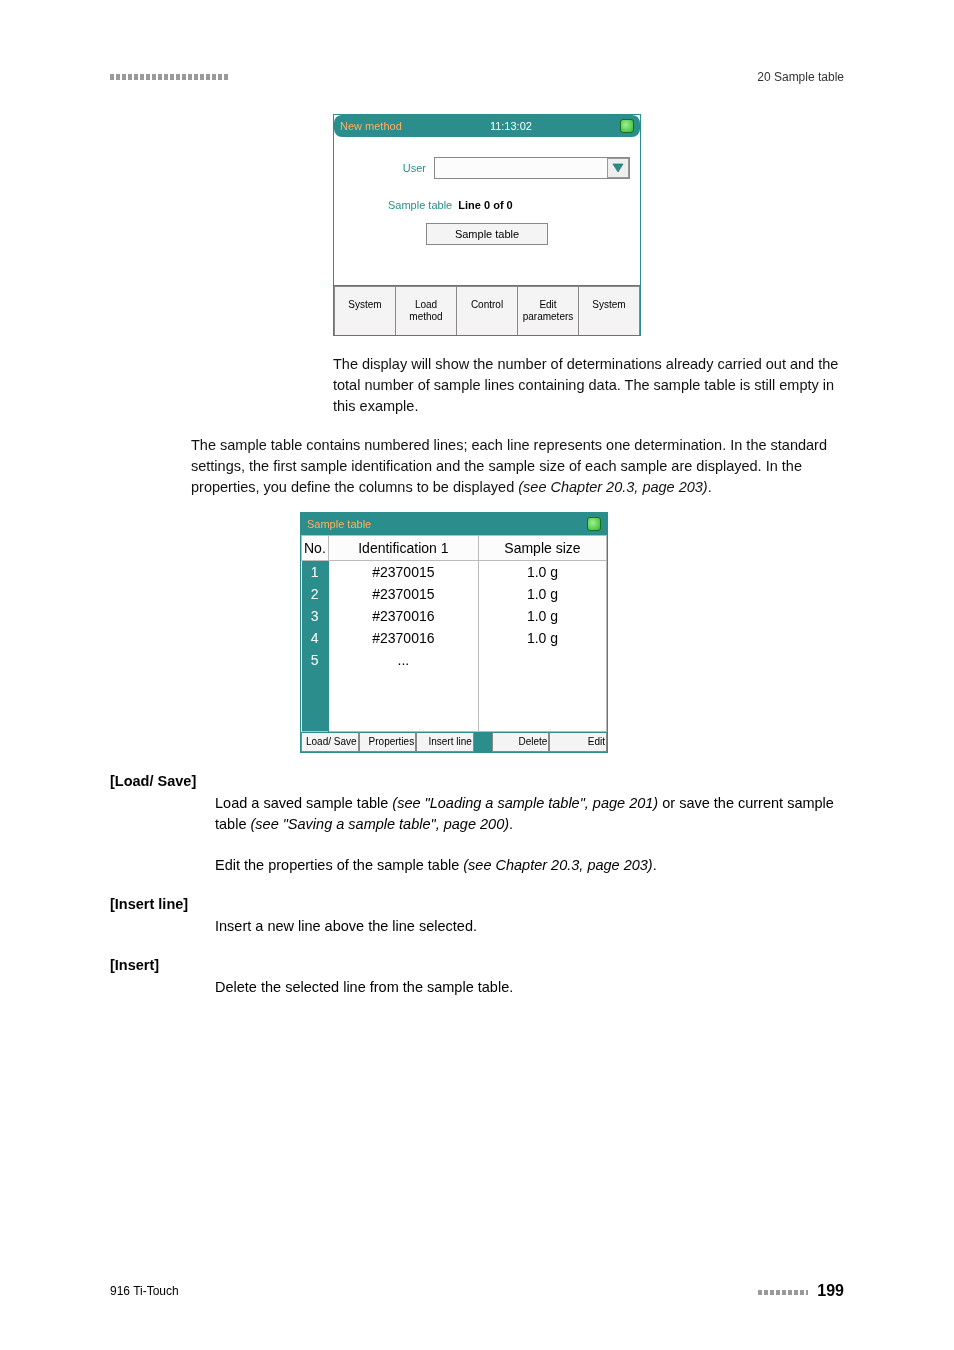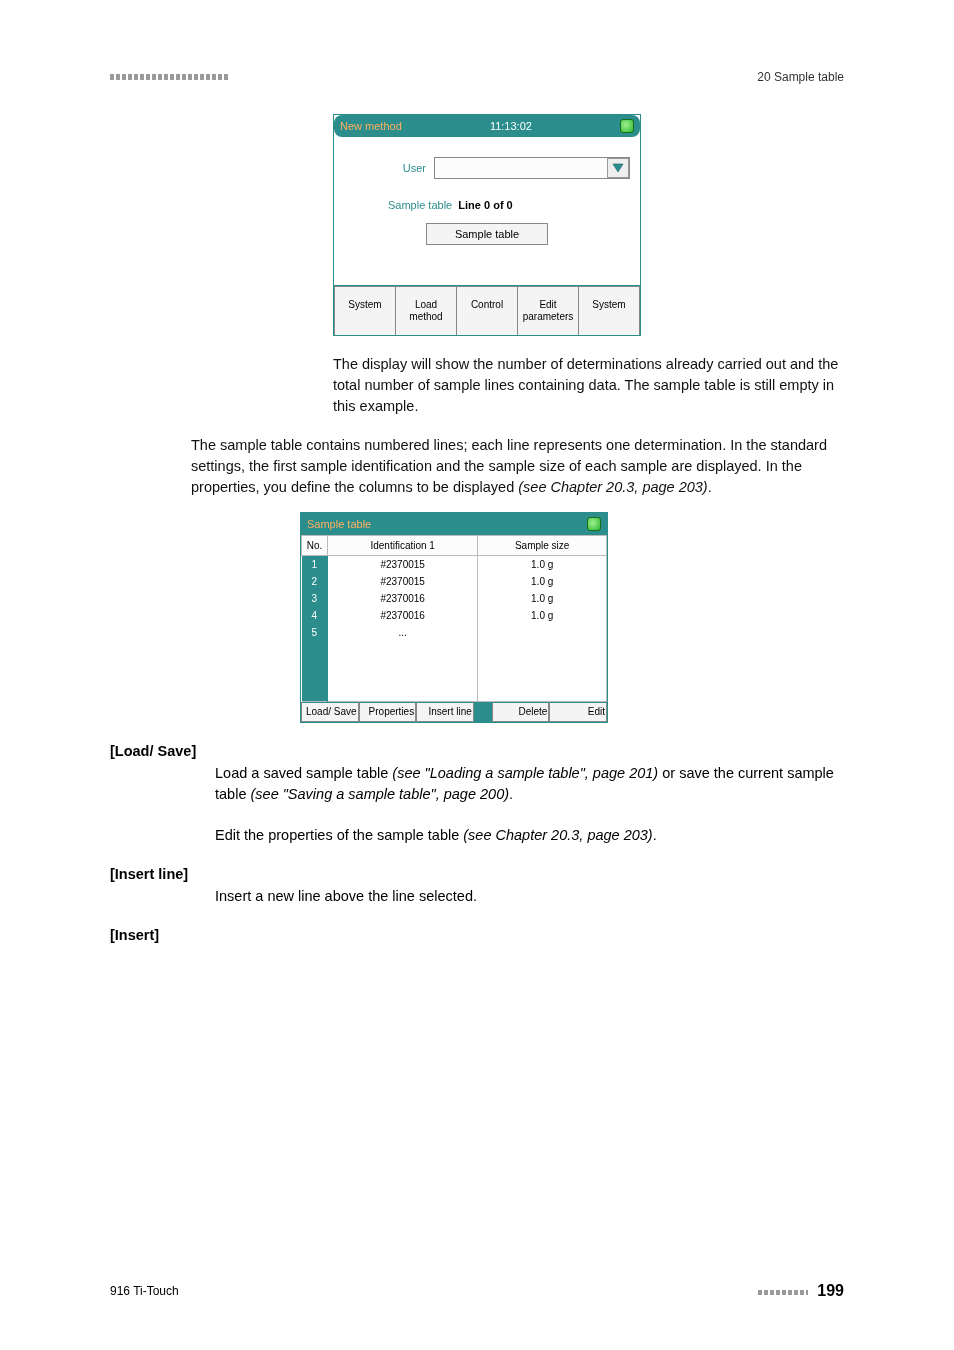--- a/index.html
+++ b/index.html
@@ -85,21 +85,21 @@
     .italic { font-style: italic; }
     .screenshot2 {
       margin-left: 190px; margin-top: 14px;
       width: 308px; border: 1px solid #2c8d8d; background: #fff;
     }
     .ss2-titlebar {
       background: #2c8d8d; color: #ffb060; font-size: 11px;
       display: flex; justify-content: space-between; align-items: center;
       padding: 4px 6px;
     }
-    .ss2-table { width: 100%; border-collapse: collapse; font-size: 10px; }
+    .ss2-table { width: 100%; border-collapse: collapse; font-size: 14px; }
     .ss2-table th {
       background: #fcfcfc; border: 1px solid #bbb; padding: 4px 2px;
       font-weight: normal; text-align: center;
     }
     .ss2-table td {
       border-right: 1px solid #bbb; padding: 3px 2px; text-align: center;
     }
     .ss2-table td.numcol {
       background: #2c8d8d; color: #fff; width: 26px; border-right: 1px solid #2c8d8d;
     }
@@ -241,20 +241,21 @@
   </div>
 </div>
 
 <div class="term-block">
   <div class="term-label">[Insert line]</div>
   <div class="term-desc">Insert a new line above the line selected.</div>
 </div>
 
 <div class="term-block">
   <div class="term-label">[Insert]</div>
+  <div class="term-desc">Delete the selected line from the sample table.</div>
 </div>
 
 <div class="footer">
   <span>916 Ti-Touch</span>
   <span>
     <span class="footer-dots"></span>
     <span class="page-num">199</span>
   </span>
 </div>
 

